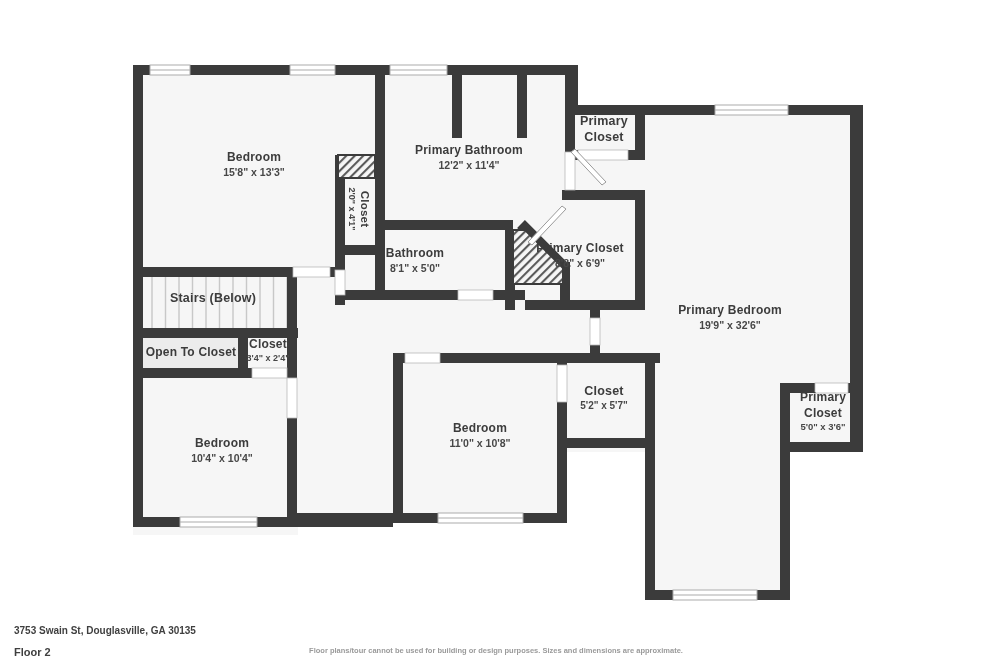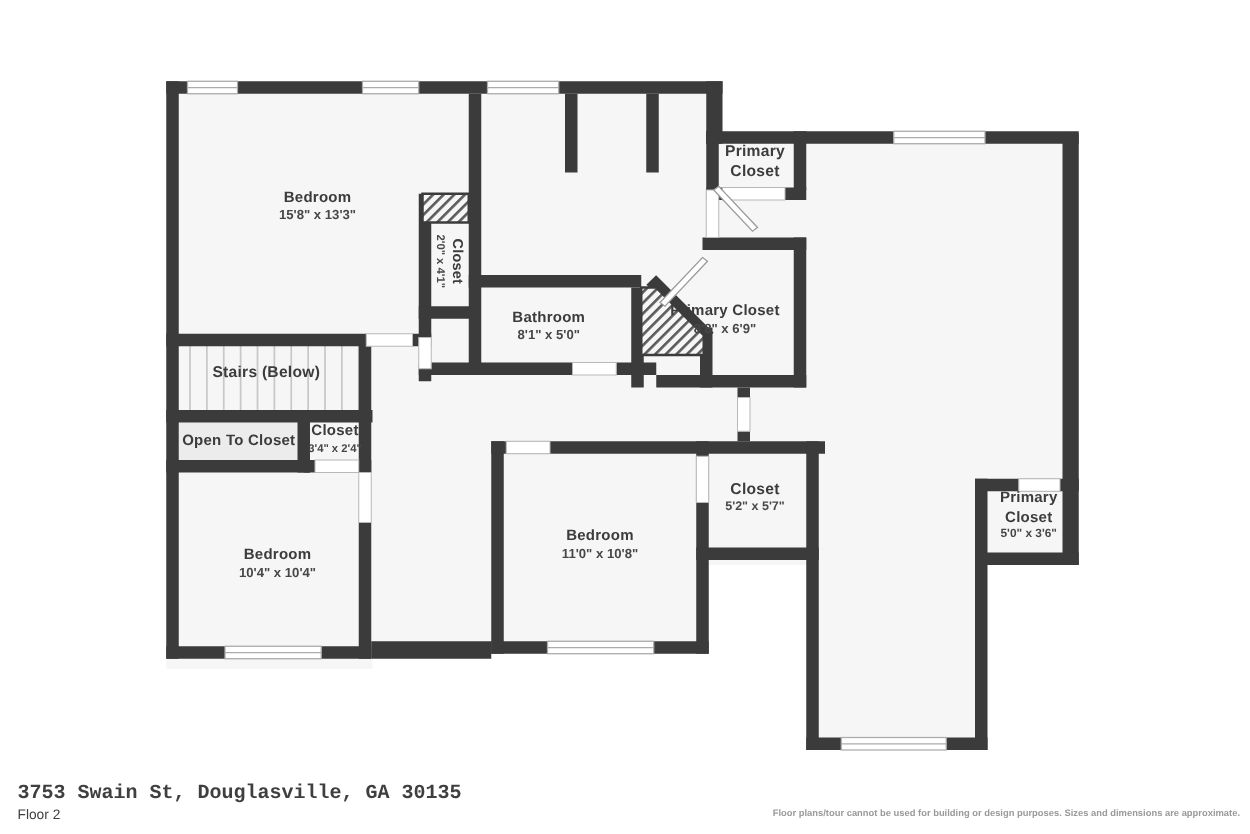--- a/index.html
+++ b/index.html
@@ -14,23 +14,23 @@
   .room-label.md .rname{font-size:12.5px}
   .room-label.md .rdims{font-size:10px}
   .room-label.sm .rname{font-size:12px}
   .room-label.sm .rdims{font-size:9px}
   .room-label.rot{transform:translate(-50%,-50%) rotate(90deg);}
   .room-label.rot .rname{font-size:11.5px}
   .room-label.rot .rdims{font-size:9px}
   .room-label.wrap{width:72px;}
   .room-label.wrap50{width:62px;}
   .nowrap{white-space:nowrap;}
-  .footer-address{position:absolute;left:14px;top:625px;font-size:16px;font-weight:700;color:#3f3f3f;font-family:Liberation Mono, monospace;}
-  .footer-floor{position:absolute;left:14px;top:646px;font-size:11px;font-weight:400;color:#3f3f3f;}
-  .footer-disclaimer{position:absolute;left:0;top:646px;width:992px;text-align:right;
+  .footer-address{position:absolute;left:14px;top:625px;font-size:10px;font-weight:700;color:#3f3f3f;}
+  .footer-floor{position:absolute;left:14px;top:646px;font-size:11px;font-weight:700;color:#3f3f3f;}
+  .footer-disclaimer{position:absolute;left:0;top:646px;width:992px;text-align:center;
                      font-size:7.5px;font-weight:700;color:#9a9a9a;}
 </style>
 </head>
 <body>
 
 <div id="plan-wrap">
 
 <svg width="1000" height="667" viewBox="0 0 1000 667">
   <defs>
     <pattern id="hatch" patternUnits="userSpaceOnUse" width="6" height="6" patternTransform="rotate(45)">
@@ -168,35 +168,43 @@
 <div class="room-label" style="left:254px;top:165px">
   <span class="rname nowrap">Bedroom</span>
   <span class="rdims nowrap">15'8" x 13'3"</span>
 </div>
 
 <div class="room-label rot" style="left:359px;top:209px">
   <span class="rname nowrap">Closet</span>
   <span class="rdims nowrap">2'0" x 4'1"</span>
 </div>
 
+<div class="room-label" style="left:469px;top:158px">
+  <span class="rname nowrap">Primary Bathroom</span>
+  <span class="rdims nowrap">12'2" x 11'4"</span>
+</div>
 
 <div class="room-label md wrap" style="left:604px;top:129px">
   <span class="rname">Primary Closet</span>
 </div>
 
-<div class="room-label" style="left:439px;top:261px">
+<div class="room-label" style="left:415px;top:261px">
   <span class="rname nowrap">Bathroom</span>
   <span class="rdims nowrap">8'1" x 5'0"</span>
 </div>
 
 <div class="room-label" style="left:580px;top:256px">
   <span class="rname nowrap">Primary Closet</span>
   <span class="rdims nowrap">8'8" x 6'9"</span>
 </div>
 
+<div class="room-label" style="left:730px;top:318px">
+  <span class="rname nowrap">Primary Bedroom</span>
+  <span class="rdims nowrap">19'9" x 32'6"</span>
+</div>
 
 <div class="room-label md" style="left:213px;top:298px">
   <span class="rname nowrap">Stairs (Below)</span>
 </div>
 
 <div class="room-label" style="left:191px;top:353px">
   <span class="rname nowrap">Open To Closet</span>
 </div>
 
 <div class="room-label sm" style="left:268px;top:351px">

